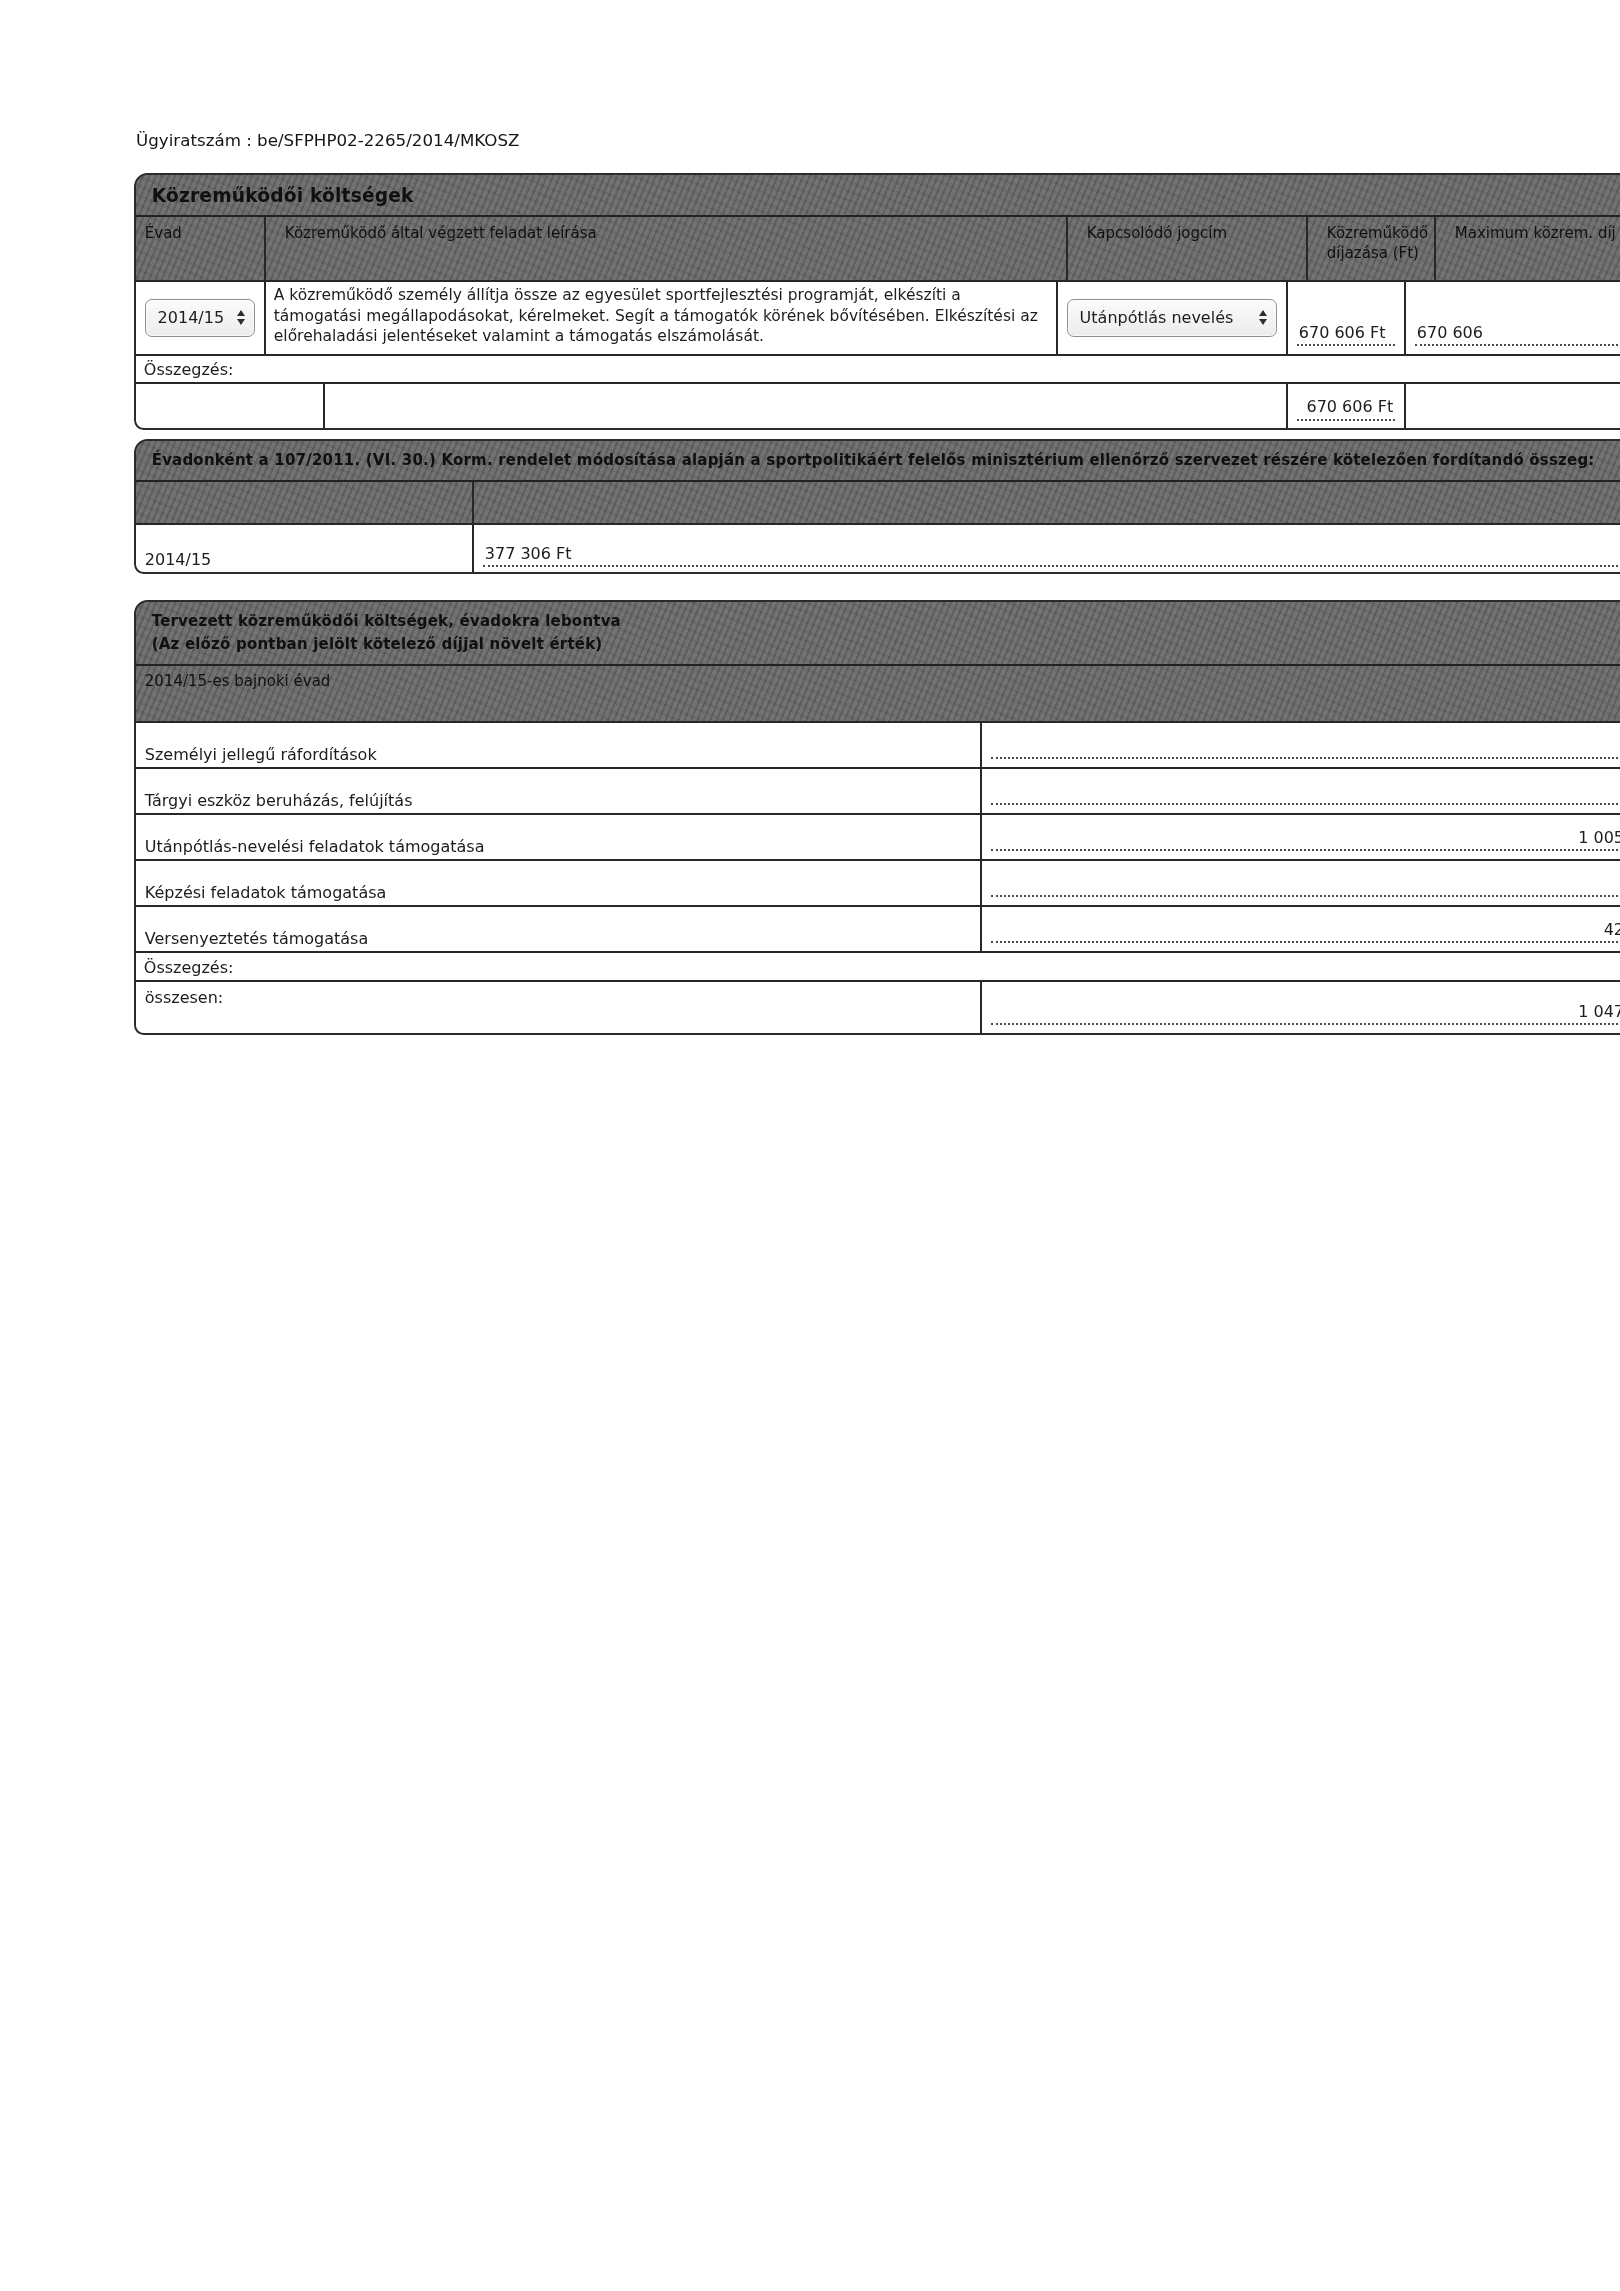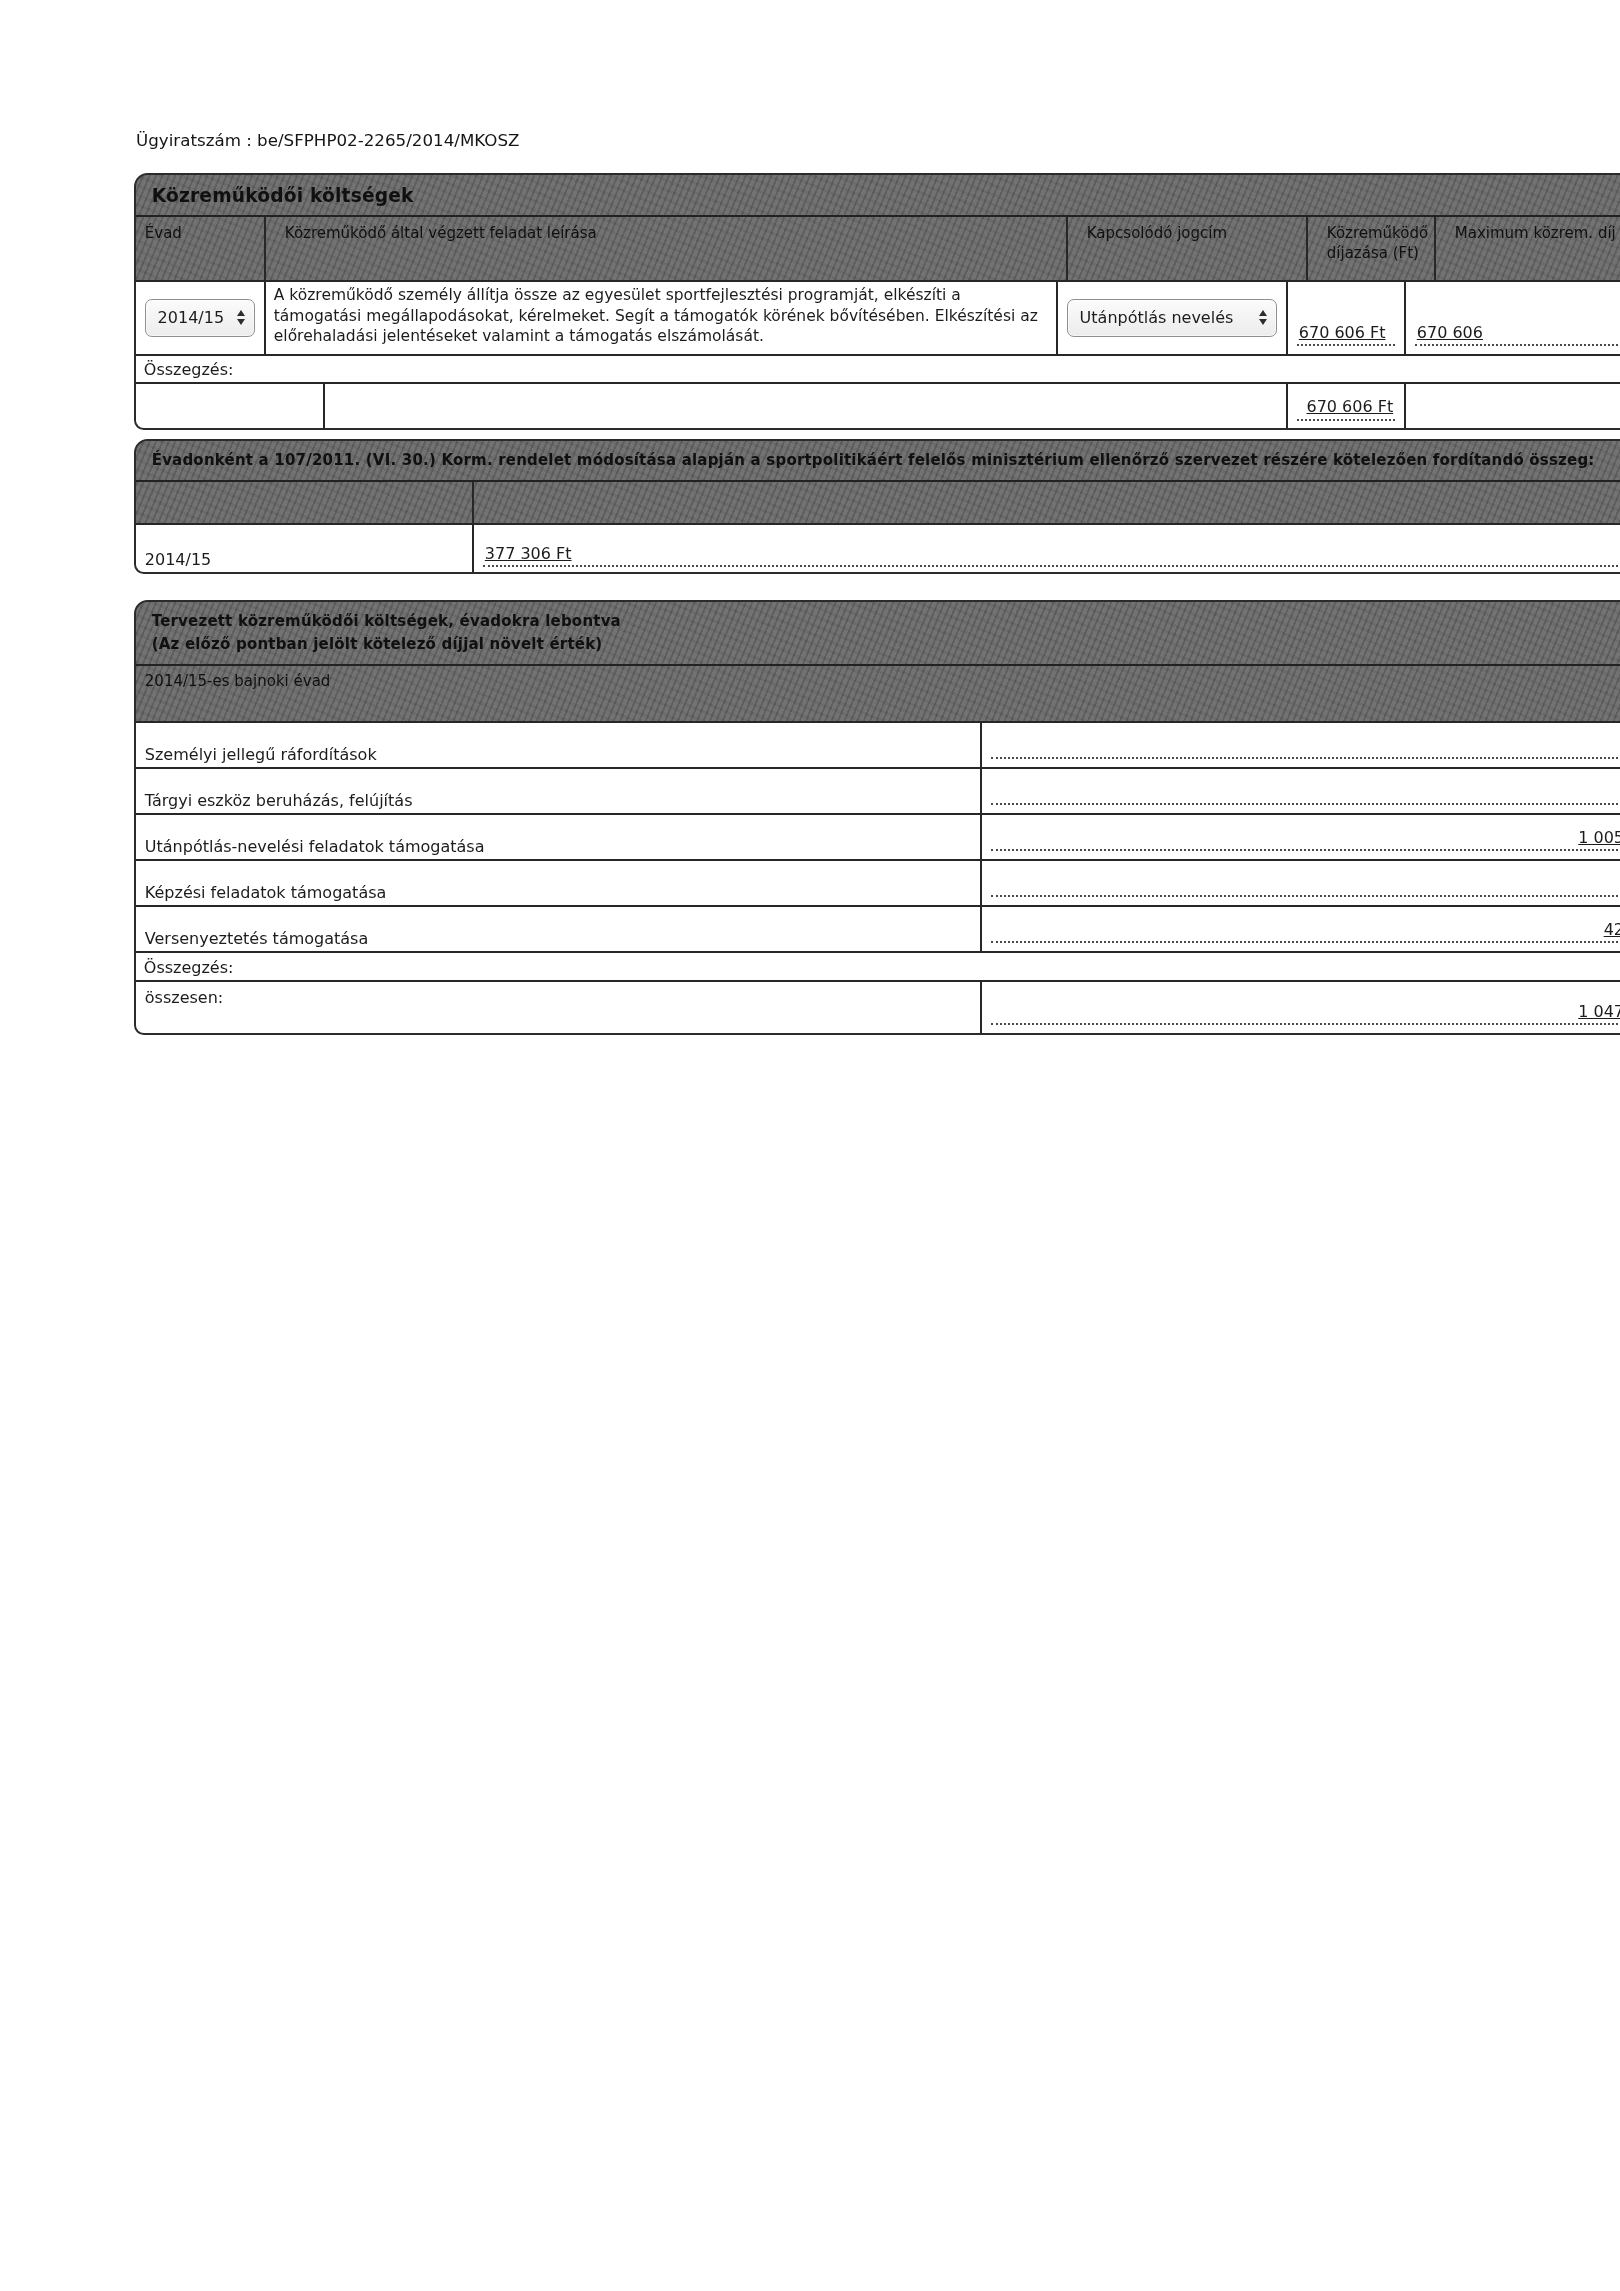--- a/index.html
+++ b/index.html
@@ -56,21 +56,21 @@
 
   .summary-row{
     background:#fff;border-bottom:2px solid #272727;
     font-size:16px;padding:4.9px 7.8px 2.9px 7.8px;
   }
 
   
   .dotfield{
     display:flex;align-items:flex-end;
     border-bottom:2px dotted #4a4a4a;
-    font-size:16px;line-height:1.2;padding:0 2px 2px 2px;text-decoration:underline;
+    font-size:16px;line-height:1.2;padding:0 2px 2px 2px;
   }
   .dotfield.right{justify-content:flex-end;}
   .vcell{display:flex;flex-direction:column;justify-content:flex-end;padding-bottom:7.8px;}
 
   
   .select{
     display:flex;align-items:center;justify-content:space-between;
     background:linear-gradient(#fbfbfb,#ececec);
     border:1px solid #8f8f8f;border-radius:6.9px;
     box-shadow:inset 0 0 0 1px rgba(255,255,255,.6);

